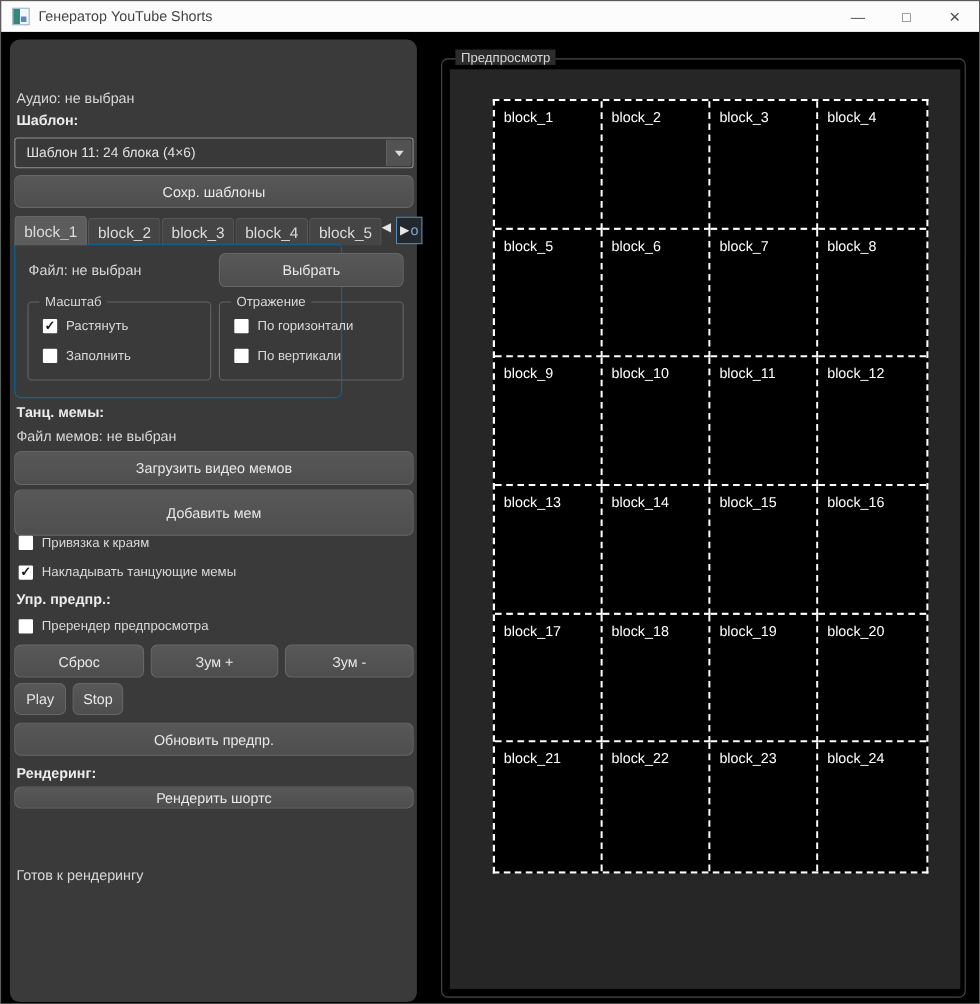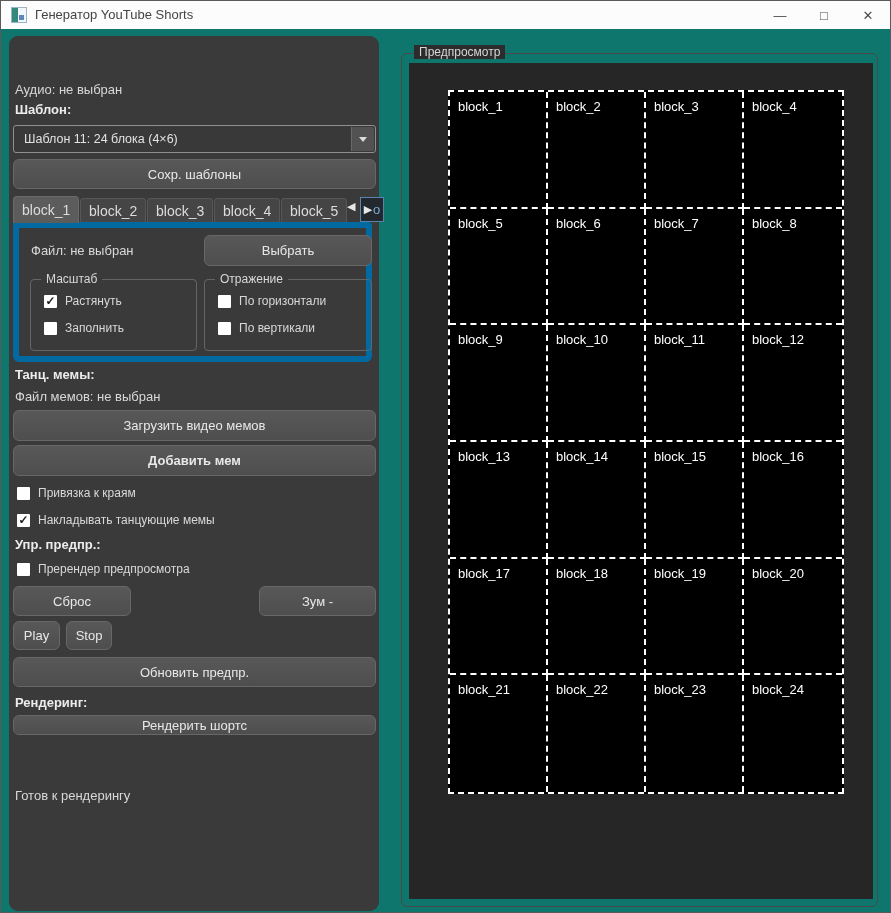--- a/index.html
+++ b/index.html
@@ -1,18 +1,18 @@
 <!DOCTYPE html>
 <html><head>
 <meta charset="utf-8">
 <style>
   html,body{margin:0;padding:0;background:#1a1a1a;}
   #window{
     position:relative;width:891px;height:913px;overflow:hidden;
-    background:#0f766e;border:1px solid #5a5a5a;box-sizing:border-box;
+    background:#000000;border:1px solid #5a5a5a;box-sizing:border-box;
     font-family:"Liberation Sans",sans-serif;
     -webkit-font-smoothing:antialiased;
   }
   
   .titlebar{position:absolute;left:0;top:0;width:100%;height:28px;background:#fcfcfc;display:flex;align-items:center;}
   .app-icon{position:absolute;left:10px;top:6px;width:16px;height:16px;border:1px solid #9fb4c4;box-sizing:border-box;
     background:linear-gradient(90deg,#35897a 0 44%,#f2f7fa 44% 100%);}
   .app-icon::after{content:"";position:absolute;right:2px;bottom:2px;width:5px;height:5px;background:#5b86c0;}
   .title-text{position:absolute;left:34px;top:6px;font-size:13px;color:#444;}
   .win-btn{position:absolute;top:0;width:44px;height:28px;display:flex;align-items:center;justify-content:center;
@@ -38,22 +38,22 @@
     border-radius:4px 4px 0 0;display:flex;align-items:center;justify-content:center;color:#dcdcdc;
     font-size:14px;margin-right:1px;position:relative;z-index:1;}
   .tab.selected{background:#5c5c5c;height:27px;z-index:3;border-color:#6a6a6a;}
   .tab-clip{display:block;width:48px;overflow:hidden;text-align:center;white-space:nowrap;}
   .tab-scroll-left{position:absolute;left:346px;top:199px;font-size:11px;color:#e6e6e6;z-index:4;}
   .tab-scroll-right{position:absolute;left:359px;top:196px;width:24px;height:25px;box-sizing:border-box;
     background:#23282e;border:1px solid #5884ad;display:flex;align-items:center;justify-content:center;
     gap:1px;z-index:4;font-size:11px;color:#e6e6e6;}
   .tab-overflow{color:#7fa9cf;font-size:13px;}
   
-  .pane{position:absolute;left:12px;top:221px;width:359px;height:140px;box-sizing:border-box;
-    border:6px solid #0369a1;border-radius:0 4px 6px 6px;background:#3a3a3a;z-index:2;}
+  .pane{position:absolute;left:12px;top:221px;width:298px;height:140px;box-sizing:border-box;
+    border:1px solid #0369a1;border-radius:0 4px 6px 6px;background:#3a3a3a;z-index:2;}
   .groupbox{position:absolute;box-sizing:border-box;border:1px solid #656565;border-radius:4px;}
   .gb-title{position:absolute;top:-8px;left:10px;background:#3a3a3a;padding:0 5px;font-size:12px;color:#d8d8d8;white-space:nowrap;}
   
   .cbrow{position:absolute;display:flex;align-items:center;gap:8px;color:#d8d8d8;font-size:12px;white-space:nowrap;}
   .cbox{width:13px;height:13px;background:#ffffff;border-radius:1px;display:flex;align-items:center;
     justify-content:center;font-size:12px;font-weight:bold;color:#1a1a1a;line-height:13px;flex:0 0 auto;}
   
   .pg-border{position:absolute;left:400px;top:52px;width:477px;height:854px;box-sizing:border-box;
     border:1px solid #4a4a4a;border-radius:6px;}
   .pg-title{position:absolute;left:413px;top:44px;background:#2c2c2c;padding:0 5px;font-size:12px;color:#d6d6d6;z-index:2;}
@@ -141,37 +141,38 @@
       <div class="cbrow" style="left:13px;top:41px;justify-content:space-between;">
         <span class="cbox"></span>
         <span>По вертикали</span>
       </div>
     </div>
   </div>
 
   <div class="lbl bold" style="left:14px;top:366px;">Танц. мемы:</div>
   <div class="lbl" style="left:14px;top:388px;">Файл мемов: не выбран</div>
   <div class="btn" style="left:12px;top:409px;width:363px;height:31px;">Загрузить видео мемов</div>
-  <div class="btn" style="left:12px;top:444px;width:363px;height:31px;font-weight:bold;">Добавить мем</div>
+  <div class="btn" style="left:12px;top:444px;width:363px;height:42px;">Добавить мем</div>
 
   <div class="cbrow" style="left:16px;top:485px;">
     <span class="cbox"></span>
     <span>Привязка к краям</span>
   </div>
   <div class="cbrow" style="left:16px;top:512px;">
     <span class="cbox">✓</span>
     <span>Накладывать танцующие мемы</span>
   </div>
 
   <div class="lbl bold" style="left:14px;top:536px;">Упр. предпр.:</div>
   <div class="cbrow" style="left:16px;top:561px;">
     <span class="cbox"></span>
     <span>Пререндер предпросмотра</span>
   </div>
   <div class="btn" style="left:12px;top:585px;width:118px;height:30px;">Сброс</div>
+  <div class="btn" style="left:136px;top:585px;width:116px;height:30px;">Зум +</div>
   <div class="btn" style="left:258px;top:585px;width:117px;height:30px;">Зум -</div>
   <div class="btn" style="left:12px;top:620px;width:47px;height:29px;">Play</div>
   <div class="btn" style="left:65px;top:620px;width:46px;height:29px;">Stop</div>
   <div class="btn" style="left:12px;top:656px;width:363px;height:30px;">Обновить предпр.</div>
 
   <div class="lbl bold" style="left:14px;top:694px;">Рендеринг:</div>
   <div class="btn" style="left:12px;top:714px;width:363px;height:20px;">Рендерить шортс</div>
   <div class="lbl" style="left:14px;top:787px;">Готов к рендерингу</div>
 
   <div class="pg-border"></div>

